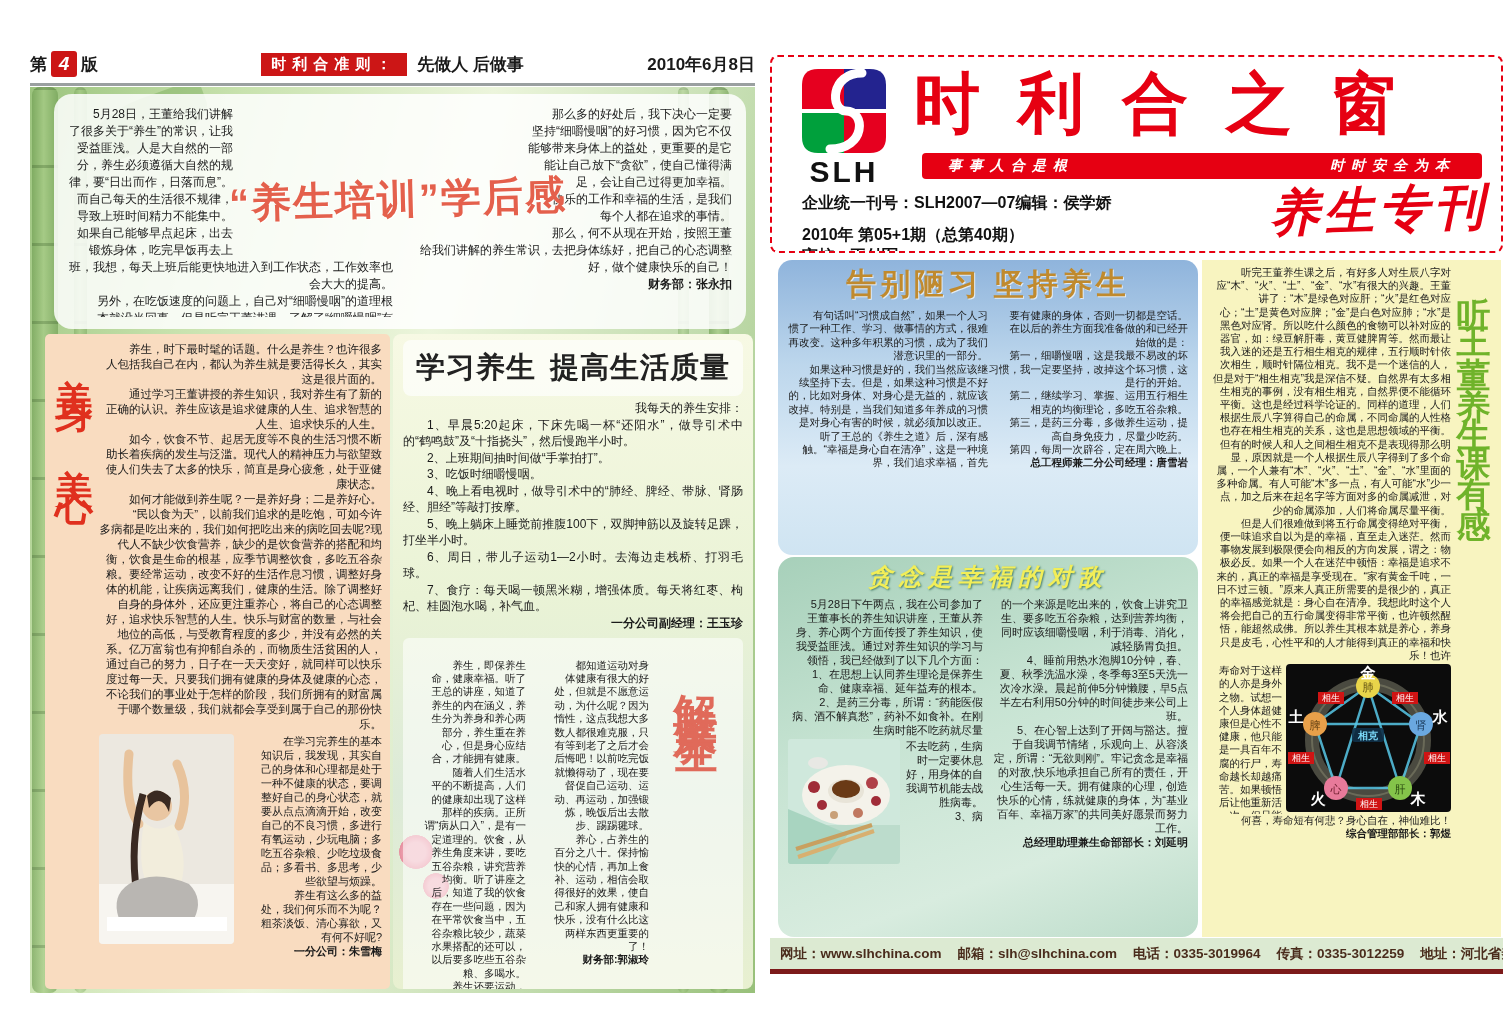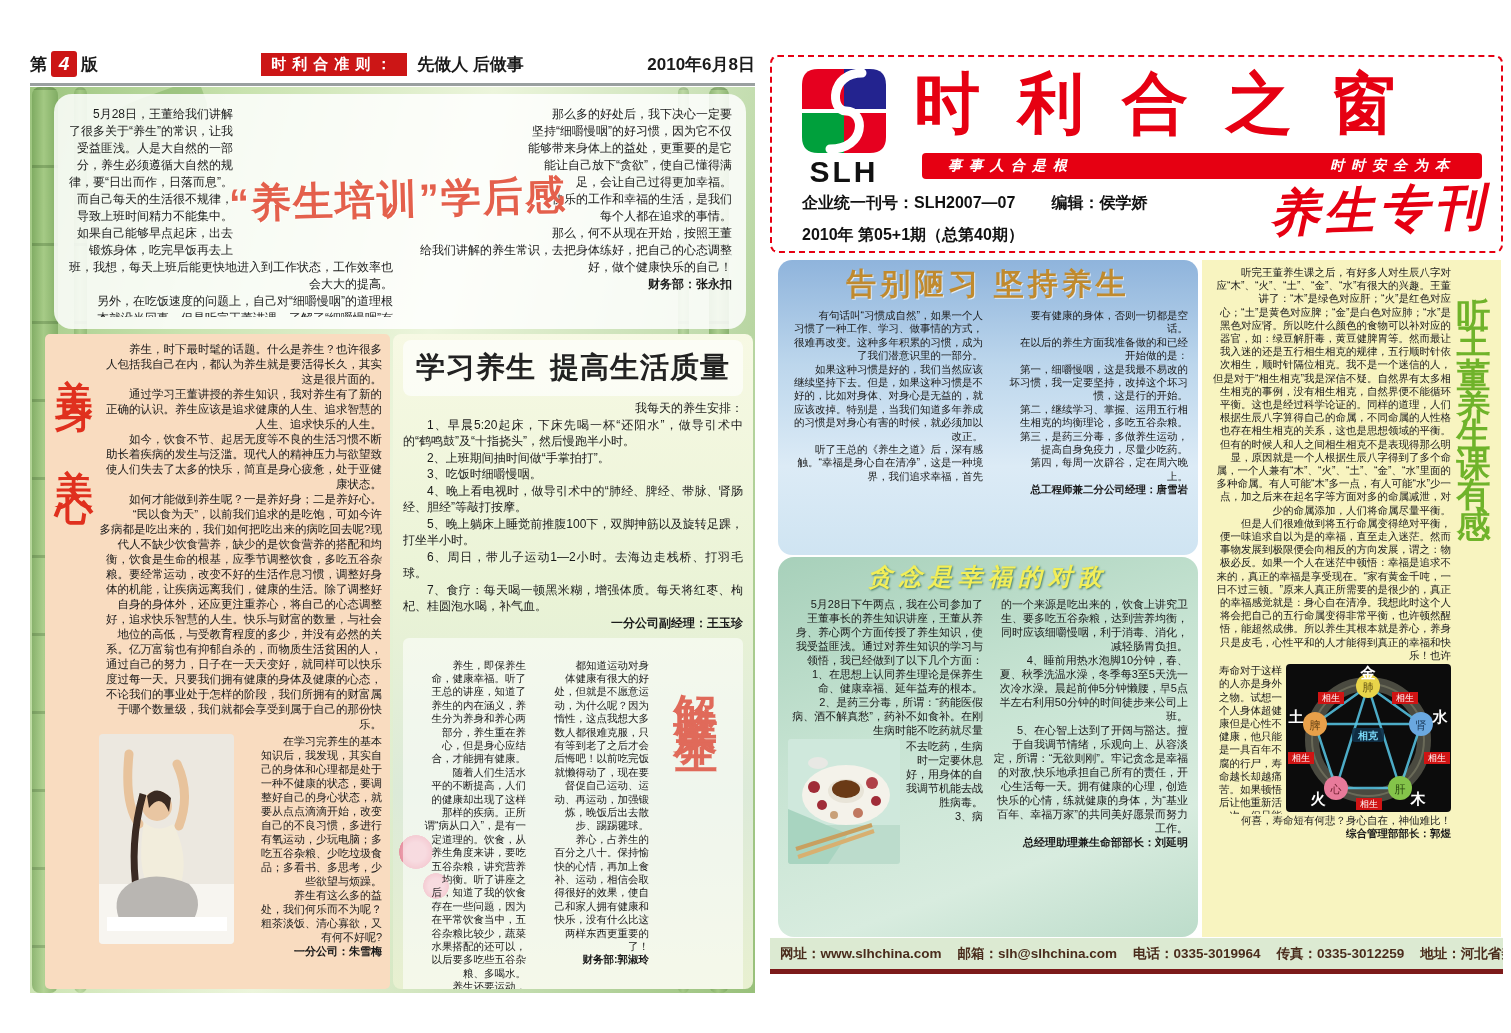--- a/index.html
+++ b/index.html
@@ -67,32 +67,32 @@
   .r-header{position:absolute;left:0;top:0;width:733px;height:198px;border:2px dashed #e60012;
             border-radius:8px;box-sizing:border-box;background:#fff;overflow:hidden;}
   .logo{position:absolute;left:28px;top:10px;width:88px;height:88px;}
   .logo-slh{position:absolute;left:22px;top:98px;width:100px;text-align:center;font-size:30px;
             font-weight:800;letter-spacing:3px;color:#111;}
   .np-title{position:absolute;left:142px;top:2px;margin:0;font-size:66px;font-weight:800;color:#e60012;
             letter-spacing:38px;white-space:nowrap;font-family:"Liberation Serif",serif;}
   .slogan{position:absolute;left:150px;top:96px;width:560px;height:26px;background:#e60012;border-radius:4px;
           color:#fff;display:flex;justify-content:space-between;align-items:center;padding:0 26px;
           box-sizing:border-box;font-size:14px;font-weight:bold;font-style:italic;letter-spacing:7px;}
-  .inforow{position:absolute;left:30px;font-size:16px;font-weight:bold;color:#111;display:flex;gap:36px;text-align:right;}
+  .inforow{position:absolute;left:30px;font-size:16px;font-weight:bold;color:#111;display:flex;}
   .special{position:absolute;right:12px;top:120px;margin:0;font-size:50px;font-weight:800;color:#e60012;
            font-style:italic;letter-spacing:5px;transform:rotate(-2deg);
            font-family:"Liberation Serif",serif;white-space:nowrap;}
 
   .blockA{position:absolute;left:8px;top:205px;width:420px;height:295px;border-radius:14px;overflow:hidden;
           background:linear-gradient(180deg,#8fb4dc 0%,#bcd6ec 35%,#dcebf6 70%,#cfe4f2 100%);
           box-sizing:border-box;padding:4px 10px;}
   .blockA h2{margin:0 0 4px 0;text-align:center;font-size:30px;color:#c08a2e;font-weight:800;
              letter-spacing:4px;text-shadow:1px 1px 0 rgba(255,255,255,.7);white-space:nowrap;
              font-family:"Liberation Serif",serif;}
-  .blockA .cols{display:flex;gap:10px;height:244px;overflow:hidden;}
+  .blockA .cols{display:flex;height:244px;overflow:hidden;}
   .blockA .bc{flex:1;font-size:10.5px;line-height:13.4px;overflow:hidden;}
 
   .blockB{position:absolute;left:8px;top:502px;width:420px;height:380px;border-radius:16px;overflow:hidden;
           background:linear-gradient(160deg,#a7d0ba 0%,#c6e3d2 40%,#d8ecdf 75%,#bcdcca 100%);
           box-sizing:border-box;padding:4px 10px;}
   .blockB h2{margin:0 0 4px 0;text-align:center;font-size:24px;color:#f2ee58;font-weight:800;
              font-style:italic;letter-spacing:6px;text-shadow:1px 1px 2px #49806a;white-space:nowrap;
              font-family:"Liberation Serif",serif;}
   .blockB .cols{display:flex;gap:10px;height:330px;overflow:hidden;}
   .blockB .bc{flex:1;font-size:11px;line-height:14px;overflow:hidden;}

